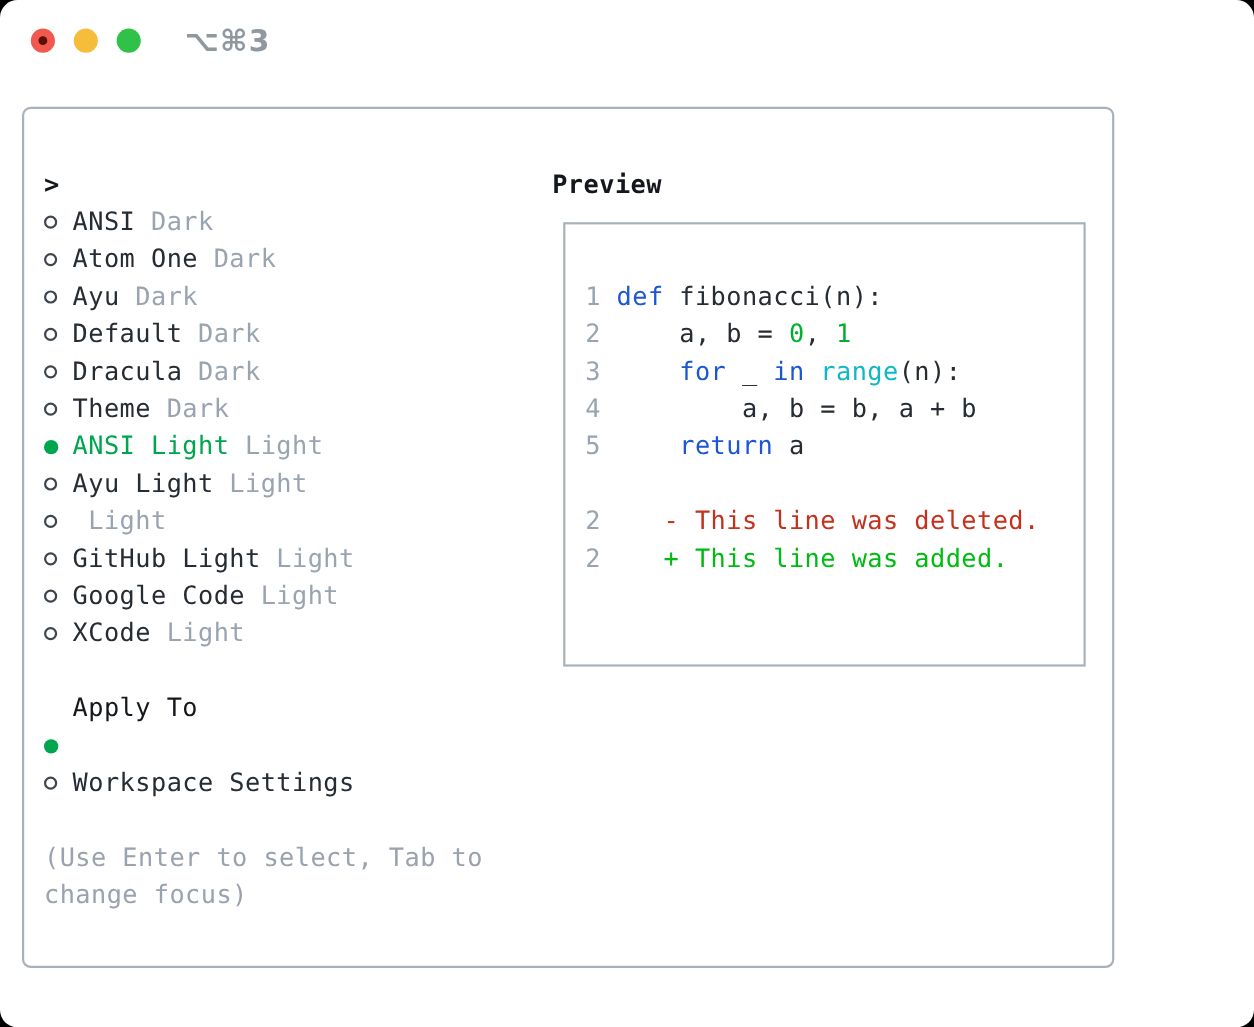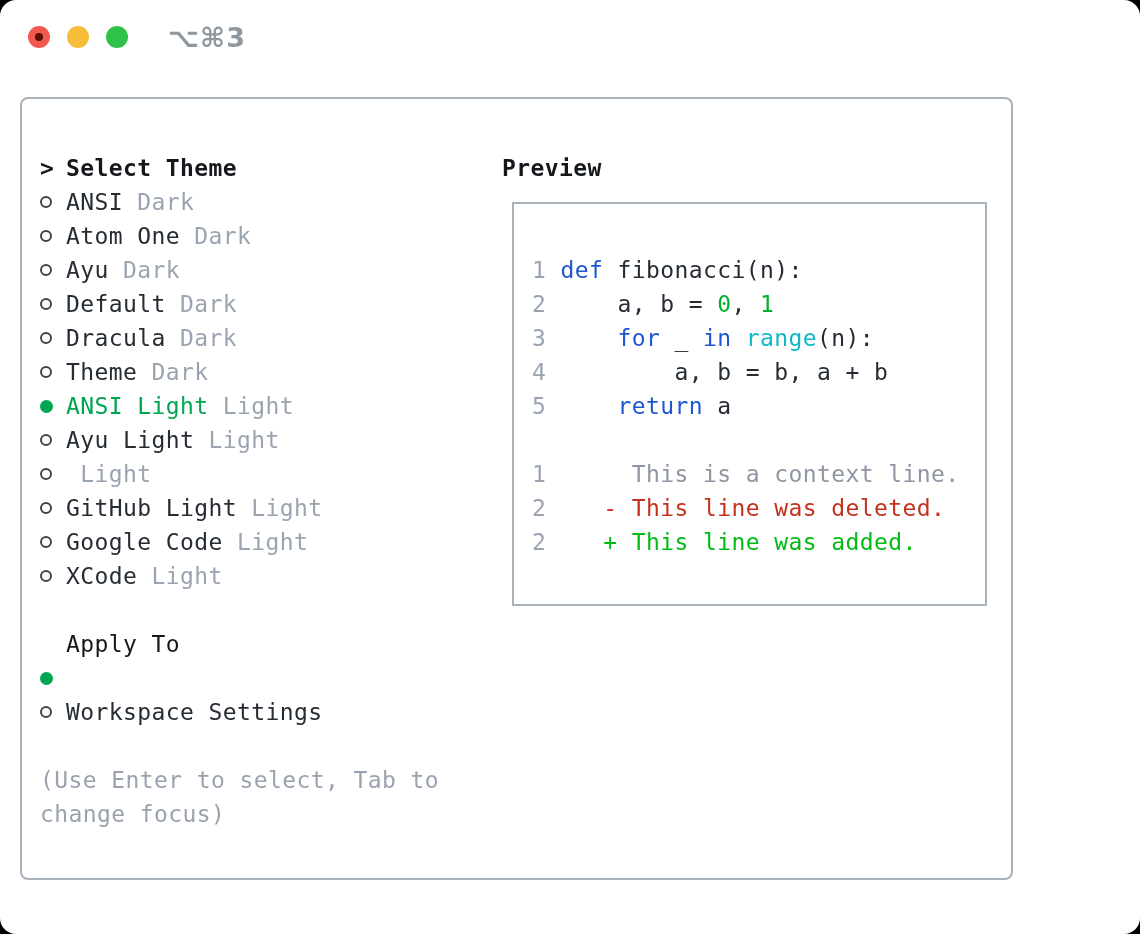--- a/index.html
+++ b/index.html
@@ -100,21 +100,20 @@
     </div>
     <div class="traffic yellow"></div>
     <div class="traffic green"></div>
     <div class="shortcut">⌥⌘3</div>
   </div>
 
   <div class="window">
 
     <div class="mono-row select-header">
       <span class="cursor">&gt;</span>
-      <span>Select Theme</span>
     </div>
 
     <div id="theme-list">
         <div class="mono-row"><span class="bullet-cell"><span class="radio-ring"></span></span><span class="theme-name">ANSI</span><span class="variant"> Dark</span></div>
         <div class="mono-row"><span class="bullet-cell"><span class="radio-ring"></span></span><span class="theme-name">Atom One</span><span class="variant"> Dark</span></div>
         <div class="mono-row"><span class="bullet-cell"><span class="radio-ring"></span></span><span class="theme-name">Ayu</span><span class="variant"> Dark</span></div>
         <div class="mono-row"><span class="bullet-cell"><span class="radio-ring"></span></span><span class="theme-name">Default</span><span class="variant"> Dark</span></div>
         <div class="mono-row"><span class="bullet-cell"><span class="radio-ring"></span></span><span class="theme-name">Dracula</span><span class="variant"> Dark</span></div>
         <div class="mono-row"><span class="bullet-cell"><span class="radio-ring"></span></span><span class="theme-name">Theme</span><span class="variant"> Dark</span></div>
         <div class="mono-row row-selected"><span class="bullet-cell"><span class="radio-dot"></span></span><span class="theme-name">ANSI Light</span><span class="variant"> Light</span></div>
@@ -142,19 +141,18 @@
 
     <div class="mono-row preview-header">Preview</div>
 
     <div class="preview-box">
         <div class="code-line"><span class="seg-num">1 </span><span class="seg-kw">def</span><span class="seg-plain"> fibonacci(n):</span></div>
         <div class="code-line"><span class="seg-num">2 </span><span class="seg-plain">    a, b = </span><span class="seg-numlit">0</span><span class="seg-plain">, </span><span class="seg-numlit">1</span></div>
         <div class="code-line"><span class="seg-num">3 </span><span class="seg-plain">    </span><span class="seg-kw">for</span><span class="seg-plain"> _ </span><span class="seg-kw">in</span><span class="seg-plain"> </span><span class="seg-builtin">range</span><span class="seg-plain">(n):</span></div>
         <div class="code-line"><span class="seg-num">4 </span><span class="seg-plain">        a, b = b, a + b</span></div>
         <div class="code-line"><span class="seg-num">5 </span><span class="seg-plain">    </span><span class="seg-kw">return</span><span class="seg-plain"> a</span></div>
         <div class="code-line"></div>
-        <div class="code-line"><span class="seg-num">1 </span><span class="seg-ctx">     This is a context line.</span></div>
         <div class="code-line"><span class="seg-num">2 </span><span class="seg-del">   - This line was deleted.</span></div>
         <div class="code-line"><span class="seg-num">2 </span><span class="seg-add">   + This line was added.</span></div>
       </div>
 
   </div>
 </div>
 
 </body></html>

